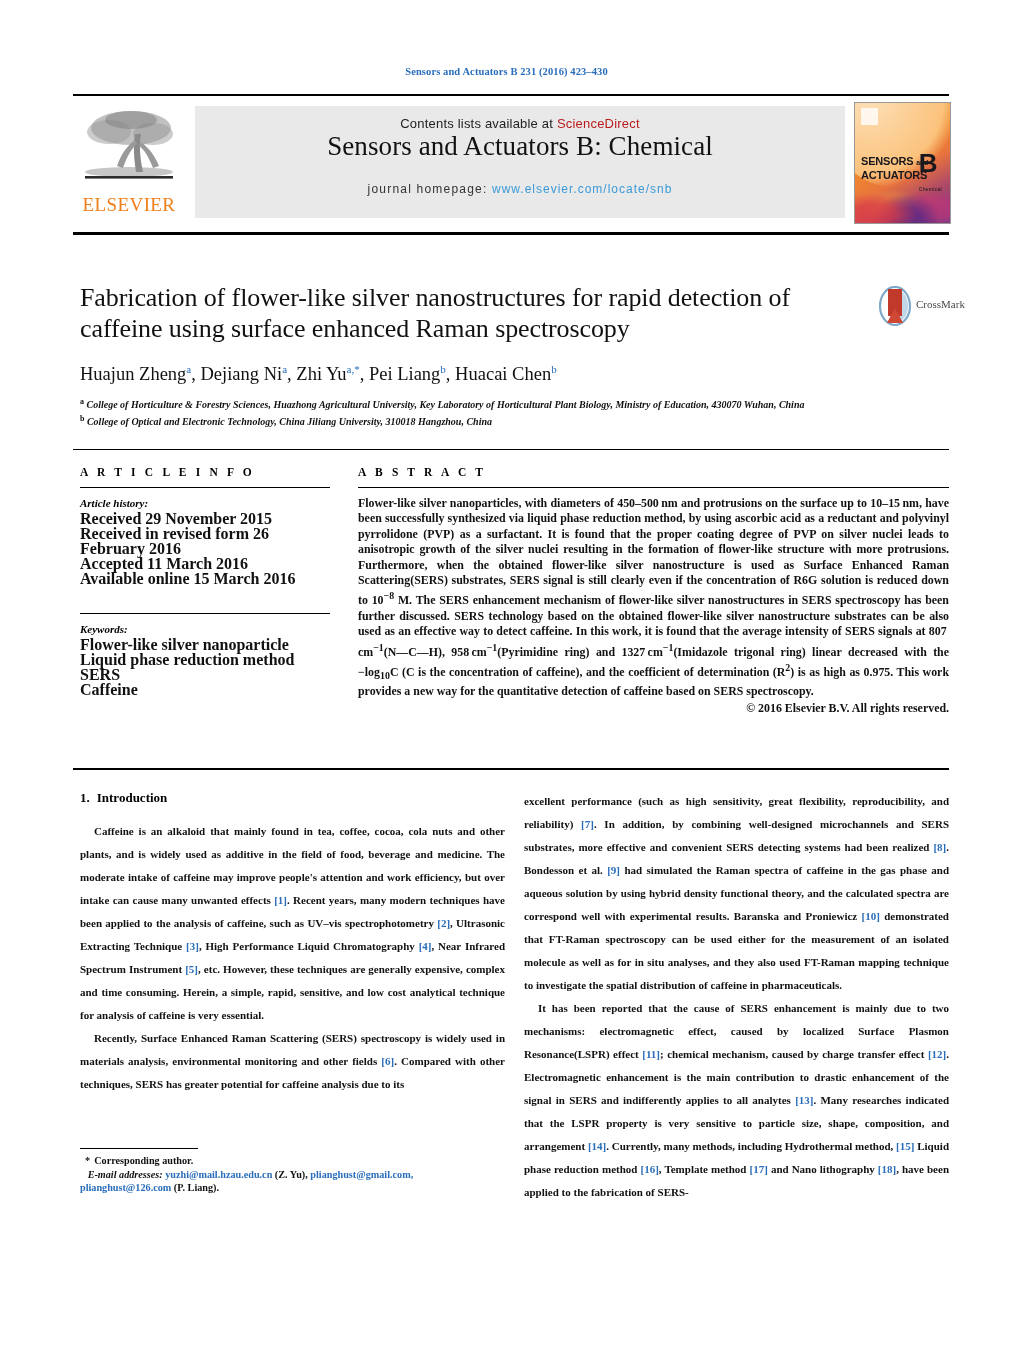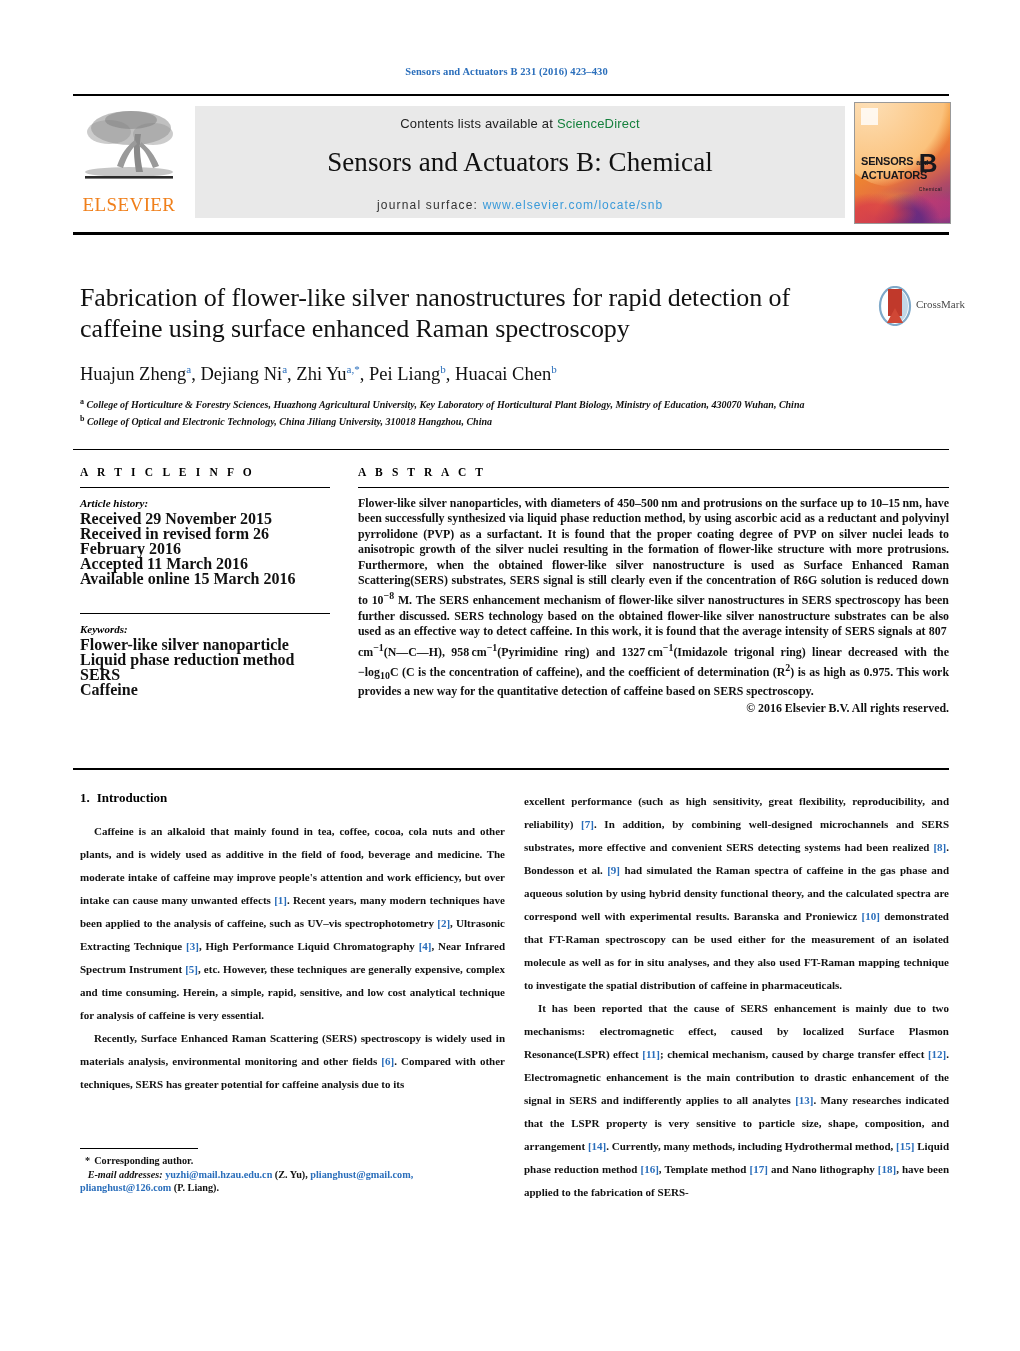--- a/index.html
+++ b/index.html
@@ -88,26 +88,25 @@
     background: #e9e9e9;
     text-align: center;
   }
   .contents-line {
     font-family: "Liberation Sans", sans-serif;
     font-size: 13px;
     color: #222;
     padding-top: 10px;
     letter-spacing: 0.2px;
   }
-  .sd-link { color: #15803d; }
+  .sd-link { color: #b91c1c; }
   .journal-title {
     font-family: "Liberation Serif", serif;
     font-size: 27px;
     color: #111;
-    margin-top: 16px;
     letter-spacing: 0.1px;
   }
   .homepage-line {
     font-family: "Liberation Sans", sans-serif;
     font-size: 12px;
     color: #333;
     margin-top: 20px;
     letter-spacing: 1.2px;
   }
   .hp-link { color: #3a9ad9; letter-spacing: 1.0px; }
@@ -399,21 +398,21 @@
       <div class="elsevier-word">ELSEVIER</div>
     </div>
 
     <div class="journal-band">
       <div class="contents-line">
         <span>Contents lists available at</span>
         <span class="sd-link">ScienceDirect</span>
       </div>
       <div class="journal-title">Sensors and Actuators B: Chemical</div>
       <div class="homepage-line">
-        <span>journal surface:</span>
+        <span>journal homepage:</span>
         <span class="hp-link">www.elsevier.com/locate/snb</span>
       </div>
     </div>
 
     <div class="cover-thumb">
       <div class="cover-arc"></div>
       <div class="cover-els"></div>
       <div class="cover-speckle"></div>
       <div class="cover-txt">
         <span>SENSORS</span>

